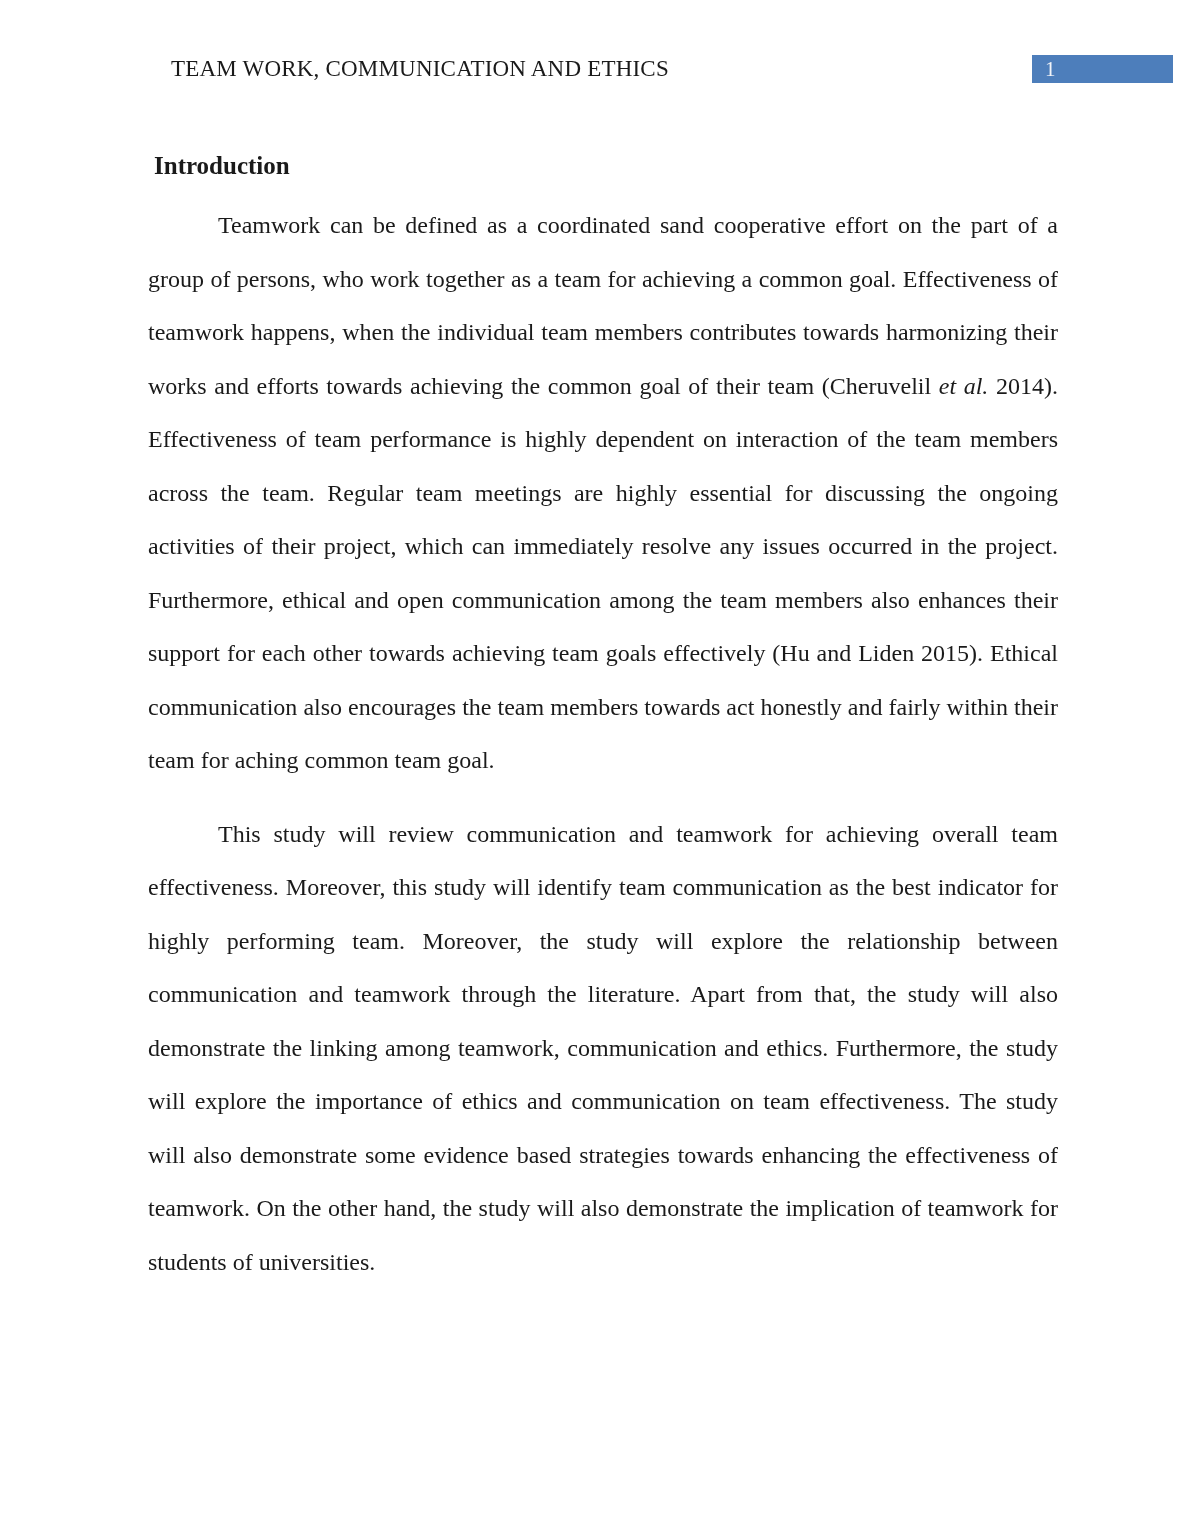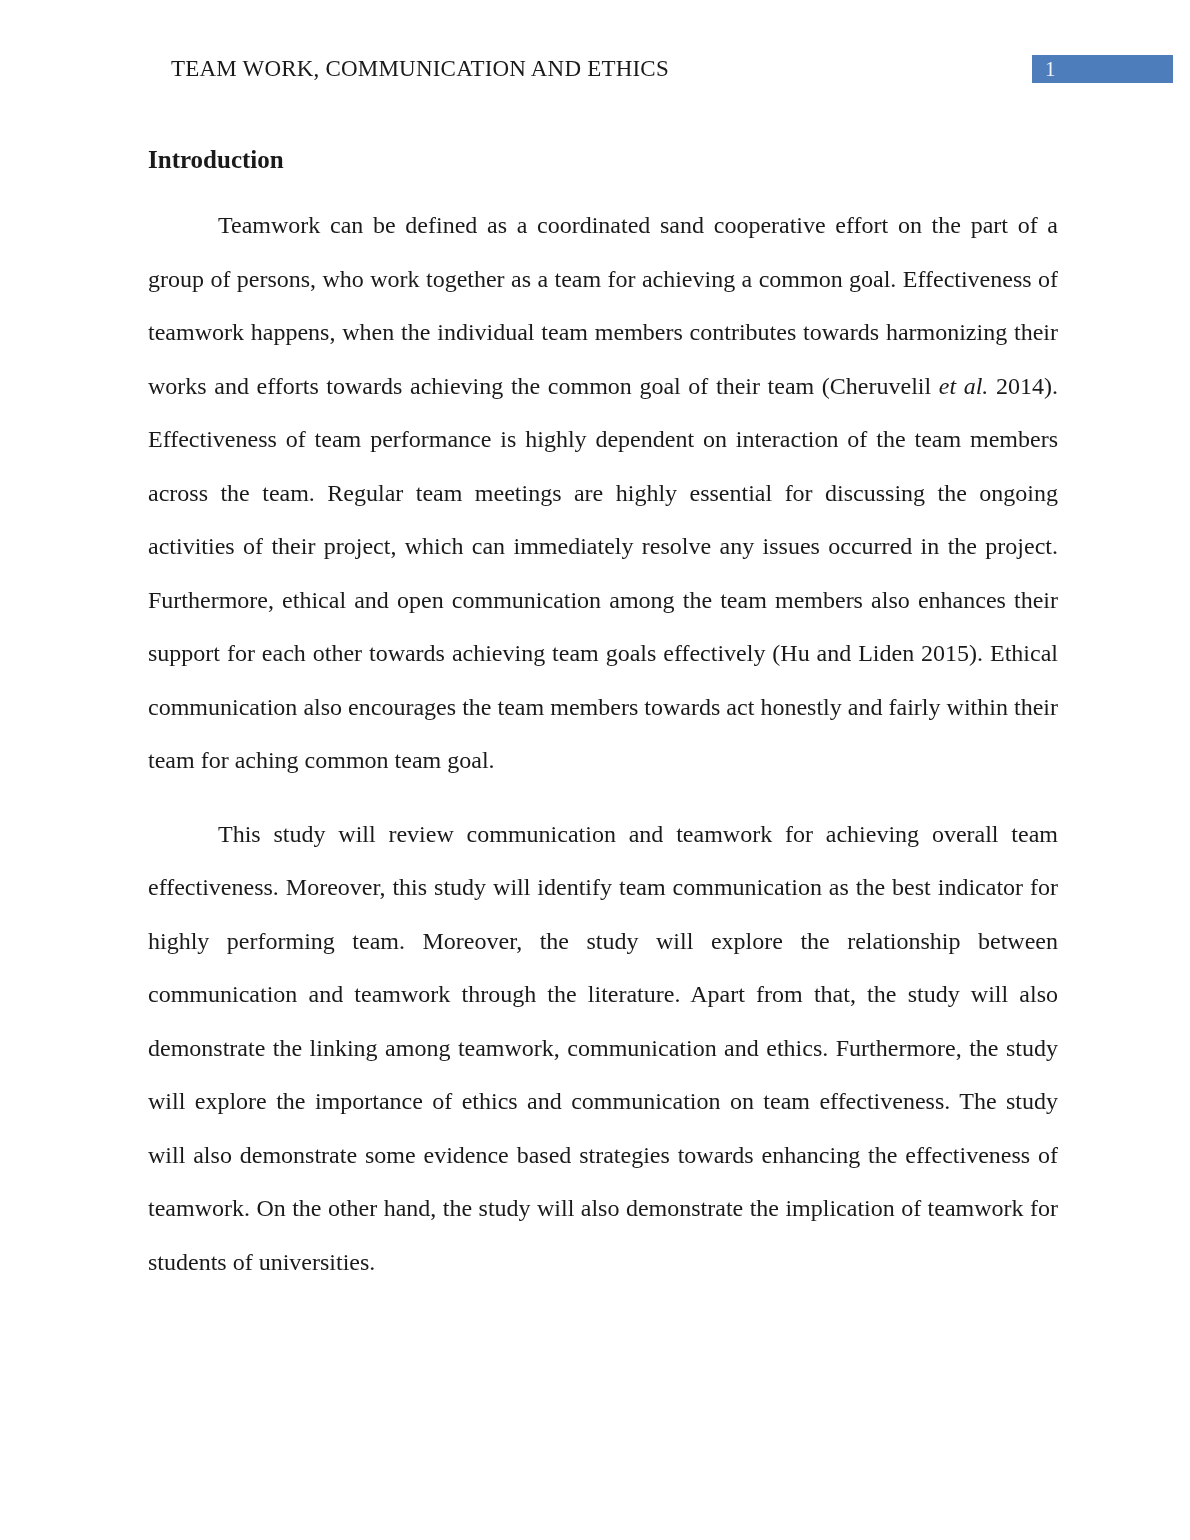--- a/index.html
+++ b/index.html
@@ -41,21 +41,21 @@
     height: 28px;
     line-height: 28px;
     padding-left: 13px;
     box-sizing: border-box;
     font-size: 21px;
   }
   .section-heading {
     position: absolute;
     left: 140px;
     top: 136px;
-    margin: 8px;
+    margin: 14px;
     font-size: 25px;
     font-weight: bold;
     line-height: 32px;
   }
   .body-text {
     position: absolute;
     left: 140px;
     top: 199px;
     width: 910px;
     font-size: 24px;

